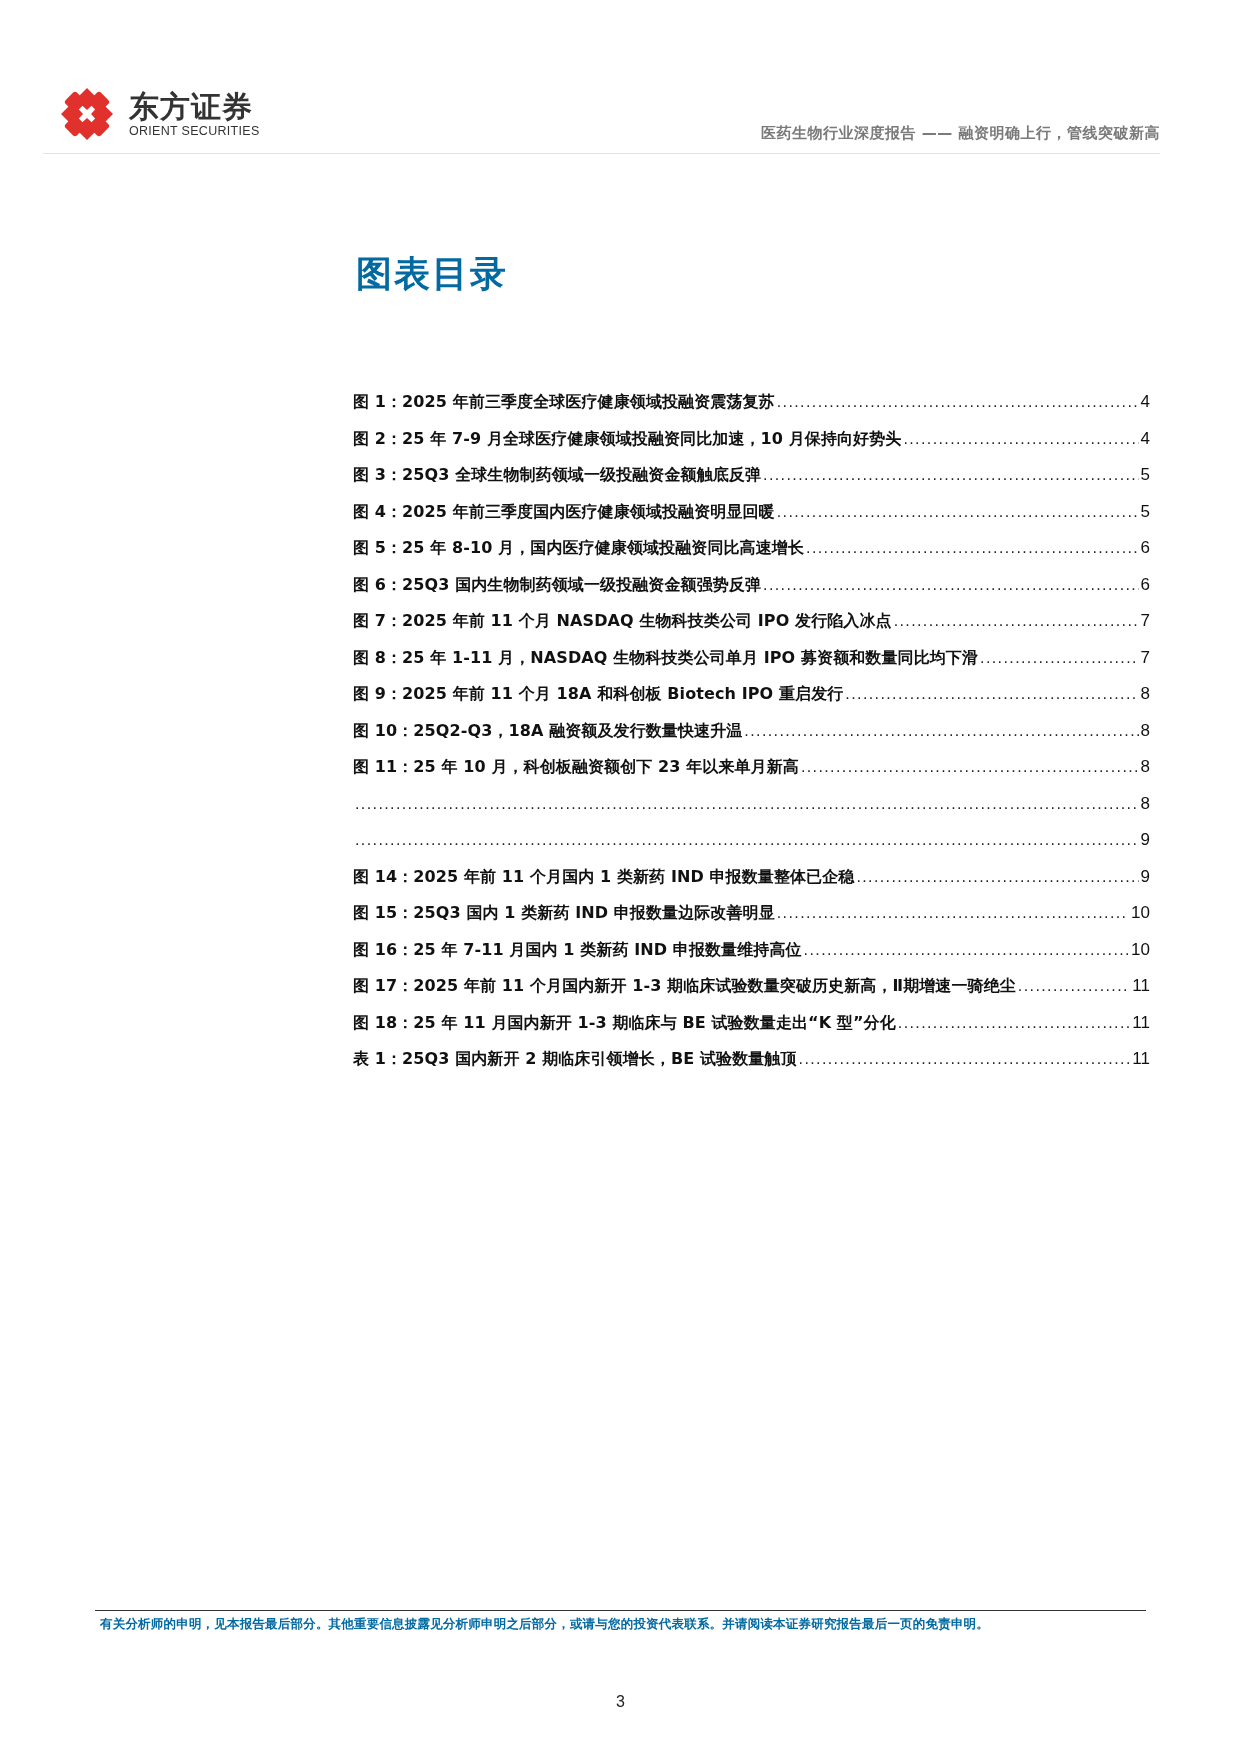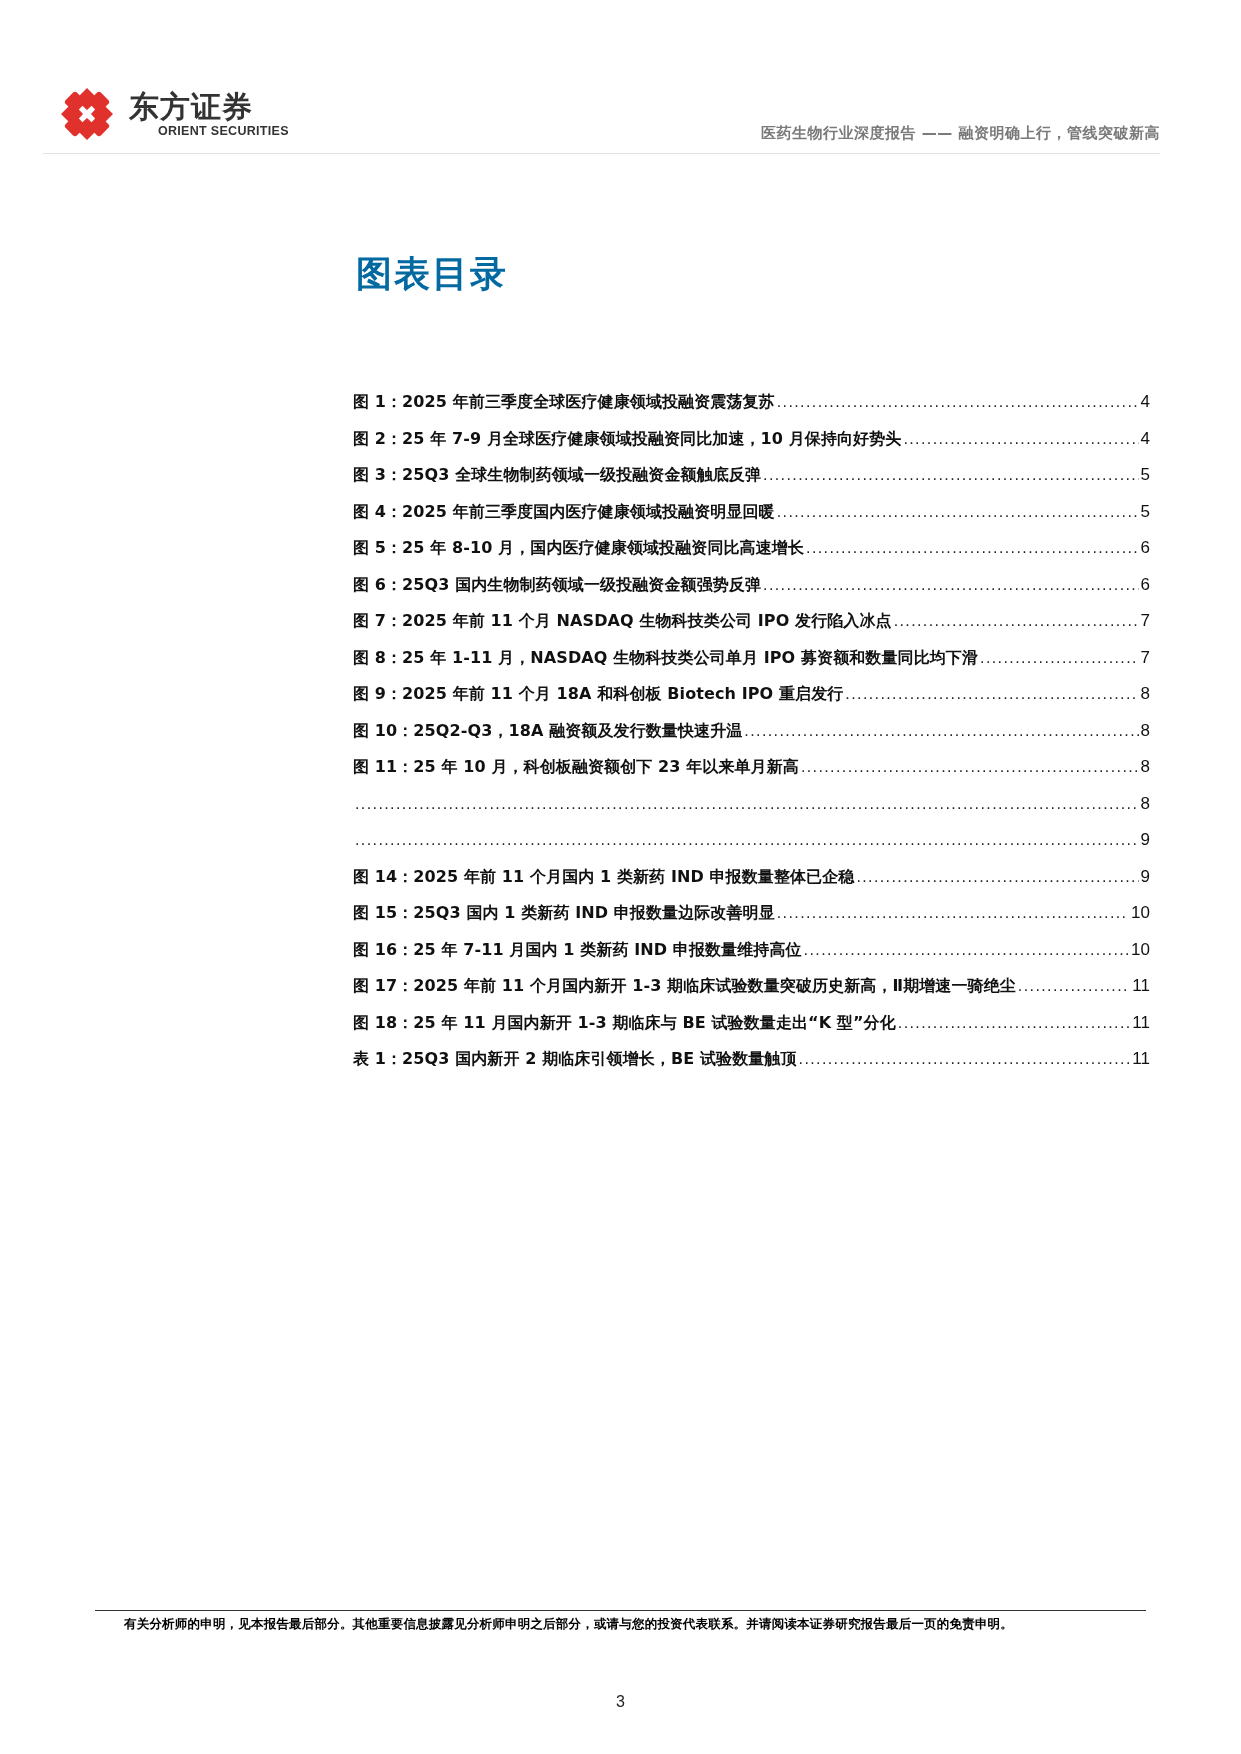--- a/index.html
+++ b/index.html
@@ -41,25 +41,24 @@
     .logo-cn {
       font-size: 30px;
       font-weight: bold;
       color: #333333;
       letter-spacing: 1px;
       line-height: 34px;
     }
     .logo-en {
       font-family: "Liberation Sans", sans-serif;
       font-size: 12.5px;
-      font-weight: bold;
+      font-weight: normal;
       color: #333333;
       letter-spacing: 0.3px;
       line-height: 14px;
-      margin-left: 29px;
     }
     .header-subtitle {
       position: absolute;
       right: 82px;
       top: 124px;
       font-size: 15px;
       color: #7a7a7a;
       font-weight: bold;
       letter-spacing: 0.5px;
     }
@@ -126,25 +125,25 @@
     .footer-rule {
       position: absolute;
       left: 95px;
       right: 95px;
       top: 1610px;
       height: 1px;
       background: #333333;
     }
     .footer-disclaimer {
       position: absolute;
-      left: 124px;
+      left: 100px;
       top: 1616px;
       font-size: 12.5px;
       font-weight: bold;
-      color: #000000;
+      color: #0369a1;
       letter-spacing: 0.2px;
     }
     .page-number {
       position: absolute;
       left: 0;
       width: 1241px;
       text-align: center;
       top: 1693px;
       font-family: "Liberation Sans", sans-serif;
       font-size: 16px;

